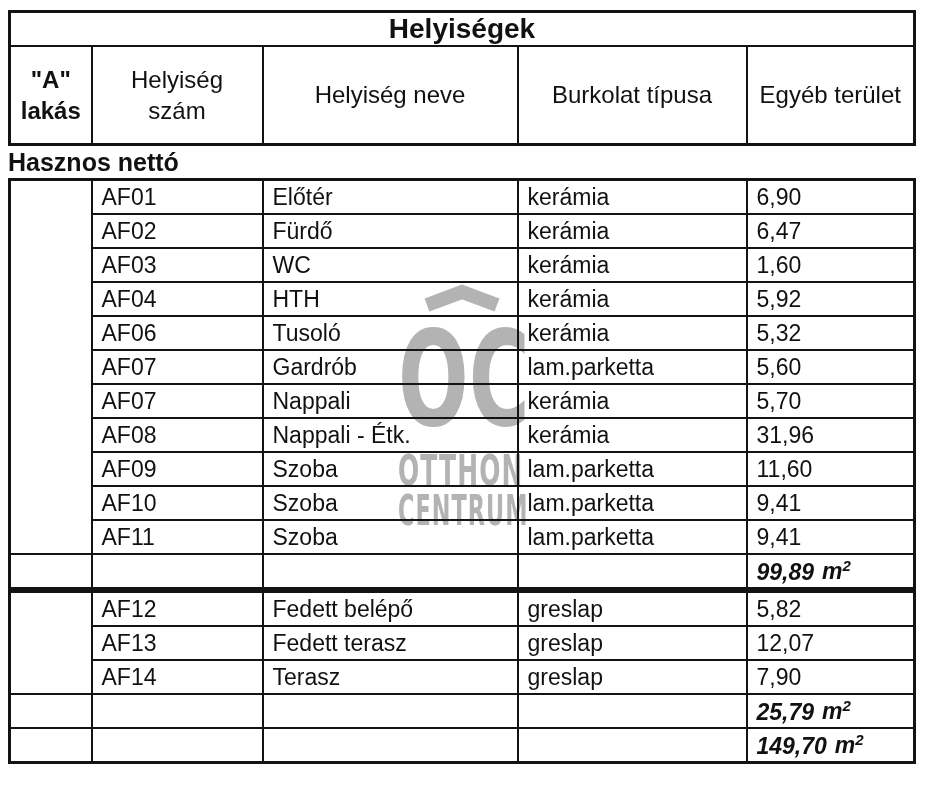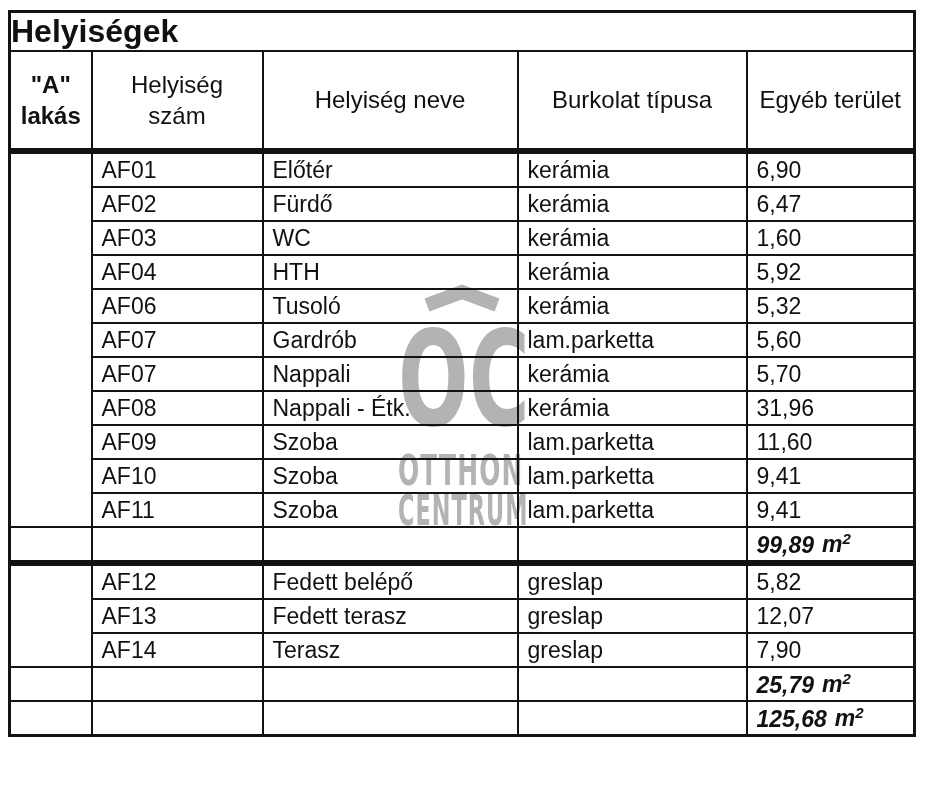--- a/index.html
+++ b/index.html
@@ -37,22 +37,23 @@
     border: 2px solid #131313;
     font-size: 23px;
     padding: 0 2px 0 9px;
     height: 32px;
     white-space: nowrap;
     overflow: hidden;
     vertical-align: middle;
     background: transparent;
   }
   .header-tbl td.title-cell {
+    text-align: center;
     font-weight: bold;
-    font-size: 32px;
+    font-size: 28px;
     height: 30px;
     padding: 0;
   }
   .header-tbl td.head-cell {
     text-align: center;
     font-size: 24px;
     height: 96px;
     padding: 0;
   }
   .header-tbl td.head-cell .hl { line-height: 31px; }
@@ -112,20 +113,21 @@
           <div class="hl">Helyiség</div>
           <div class="hl">szám</div>
         </td>
         <td class="head-cell">Helyiség neve</td>
         <td class="head-cell">Burkolat típusa</td>
         <td class="head-cell">Egyéb terület</td>
       </tr>
     </tbody>
       </table>
 
+    <div class="section-label">Hasznos nettó</div>
 
     <table class="tbl data-tbl">
       <colgroup>
           <col style="width:82px">
           <col style="width:171px">
           <col style="width:255px">
           <col style="width:229px">
           <col style="width:168px">
         </colgroup>
       <tbody>
@@ -245,20 +247,20 @@
         <td class="total-cell">
           <span>25,79</span><span class="unit">m</span><sup>2</sup>
         </td>
       </tr>
       <tr class="grand">
         <td></td>
         <td></td>
         <td></td>
         <td></td>
         <td class="total-cell">
-          <span>125,68</span><span class="unit">m</span><sup>2</sup>
+          <span>149,70</span><span class="unit">m</span><sup>2</sup>
         </td>
       </tr>
     </tbody>
       </table>
 
   </div>
 </div>
 
 </body></html>

